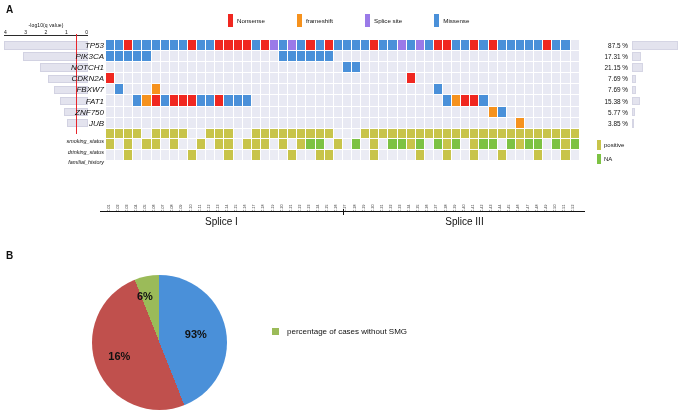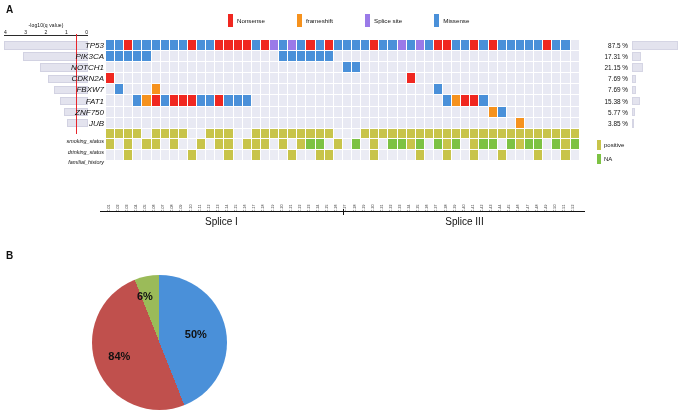--- a/index.html
+++ b/index.html
@@ -1014,18 +1014,22 @@
 <div class="abs stage-line" style="left:100px;top:211px;width:243px;"></div>
 <div class="abs stage-tick" style="left:343px;top:209px;"></div>
 <div class="abs stage-line" style="left:344px;top:211px;width:241px;"></div>
 <div class="abs stage-lbl" style="left:100px;top:216px;width:243px;">Splice I</div>
 <div class="abs stage-lbl" style="left:344px;top:216px;width:241px;">Splice III</div>
 
 <div class="abs panel-letter" style="left:6px;top:250px;">B</div>
 
 <div class="abs" id="pie" style="background: conic-gradient(rgb(74, 144, 217) 0deg, rgb(74, 144, 217) 158.4deg, rgb(192, 80, 77) 158.4deg, rgb(192, 80, 77) 338.4deg, rgb(155, 187, 89) 338.4deg, rgb(155, 187, 89) 360deg);"></div>
 <div class="abs" id="pie-labels">
-    <div class="pie-lbl" style="left: 184.791px; top: 328.005px;">50%</div>
-    <div class="pie-lbl" style="left: 108.309px; top: 350.225px;">84%</div>
+    <div class="pie-lbl" style="left: 184.791px; top: 328.005px;">93%</div>
+    <div class="pie-lbl" style="left: 108.309px; top: 350.225px;">16%</div>
     <div class="pie-lbl" style="left: 136.88px; top: 290.315px;">6%</div>
   </div>
 <div class="abs" id="pie-legend">
+    <div class="pleg">
+      <span class="sw" style="background: rgb(155, 187, 89);"></span>
+      <span class="lb">percentage of cases without SMG</span>
+    </div>
   </div>
 
 </body></html>

